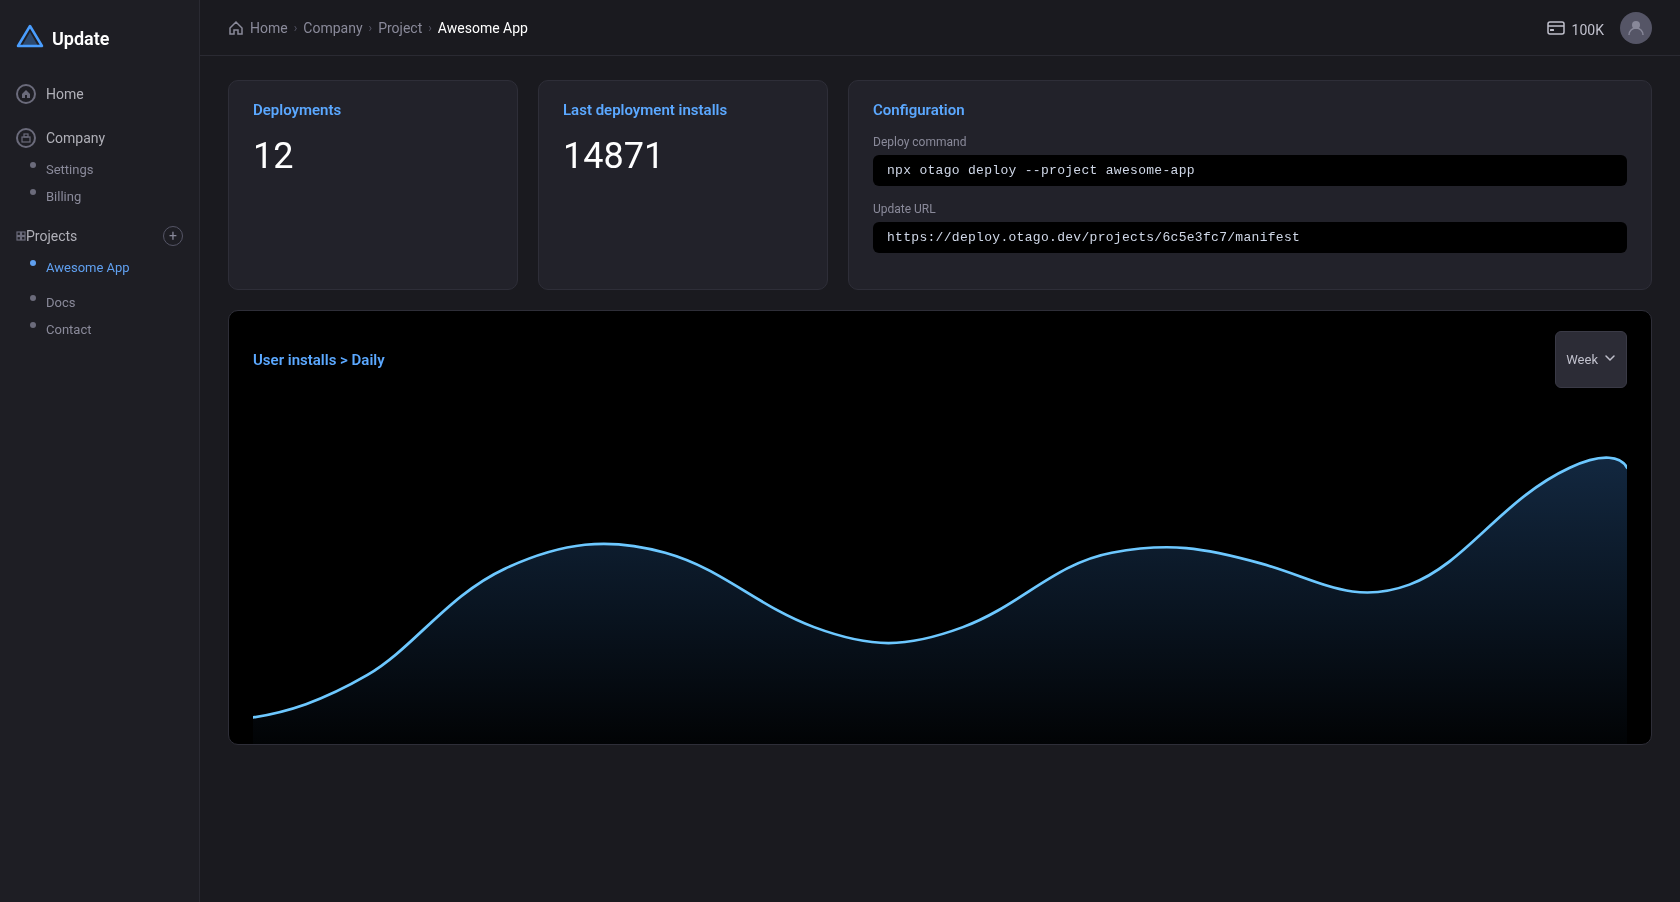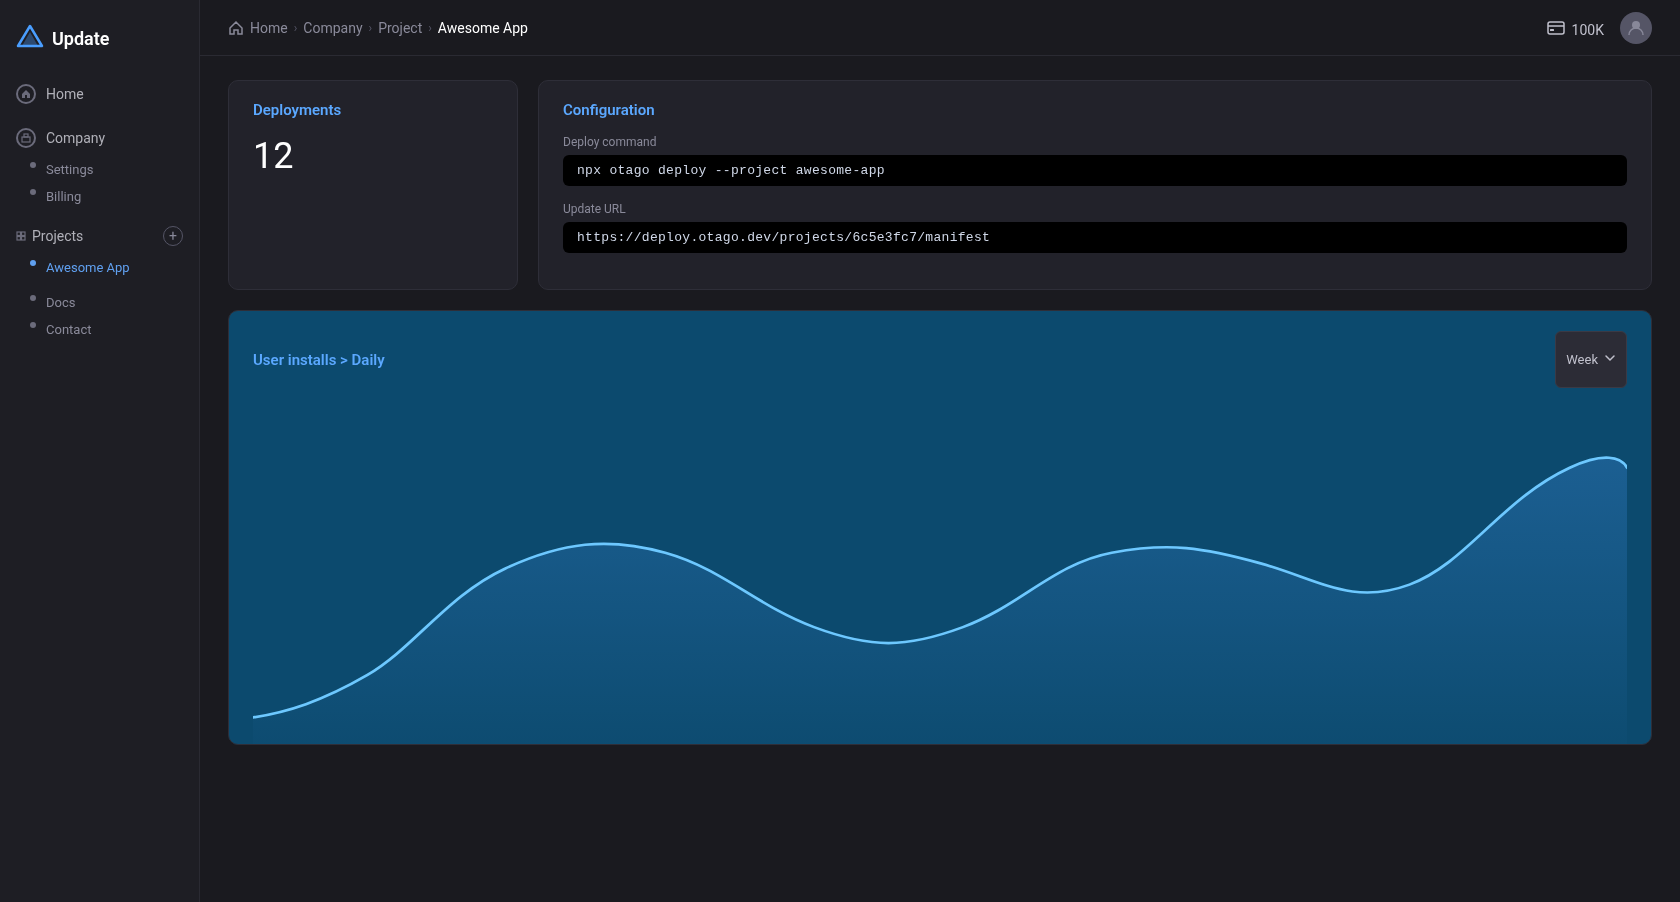--- a/index.html
+++ b/index.html
@@ -224,21 +224,21 @@
       padding: 8px 14px;
       font-family: 'Courier New', monospace;
       font-size: 13px;
       color: #d0d8e8;
       margin-bottom: 16px;
       letter-spacing: 0.3px;
     }
 
     
     .chart-card {
-      background: #0c4a6e;
+      background: #000000;
       border: 1px solid #2e2e38;
       border-radius: 10px;
       padding: 20px 24px 0 24px;
     }
     .chart-header {
       display: flex;
       align-items: center;
       justify-content: space-between;
       margin-bottom: 16px;
     }
@@ -308,21 +308,21 @@
       <span>Settings</span>
     </div>
     <div class="sidebar-sub-item">
       <span class="dot"></span>
       <span>Billing</span>
     </div>
   </div>
 
   <div class="sidebar-section">
     <div class="sidebar-section-header">
-      <div style="display:flex;align-items:center;gap:6px;">
+      <div style="display:flex;align-items:center;gap:0;">
         <div class="icon-circle">
           <svg width="10" height="10" viewBox="0 0 10 10" fill="none">
             <rect x="1" y="1" width="3.5" height="3.5" stroke="#6b6b7b" stroke-width="1.2"></rect>
             <rect x="5.5" y="1" width="3.5" height="3.5" stroke="#6b6b7b" stroke-width="1.2"></rect>
             <rect x="1" y="5.5" width="3.5" height="3.5" stroke="#6b6b7b" stroke-width="1.2"></rect>
             <rect x="5.5" y="5.5" width="3.5" height="3.5" stroke="#6b6b7b" stroke-width="1.2"></rect>
           </svg>
         </div>
         <span>Projects</span>
       </div>
@@ -381,20 +381,24 @@
 
   <div class="content">
 
     <div class="cards-row">
 
       <div class="card card-small">
         <div class="card-title">Deployments</div>
         <div class="card-value">12</div>
       </div>
 
+      <div class="card card-small">
+        <div class="card-title">Last deployment installs</div>
+        <div class="card-value">14871</div>
+      </div>
 
       <div class="card card-large">
         <div class="card-title">Configuration</div>
         <div class="config-label">Deploy command</div>
         <div class="config-code">npx otago deploy --project awesome-app</div>
         <div class="config-label">Update URL</div>
         <div class="config-code">https://deploy.otago.dev/projects/6c5e3fc7/manifest</div>
       </div>
     </div>
 

